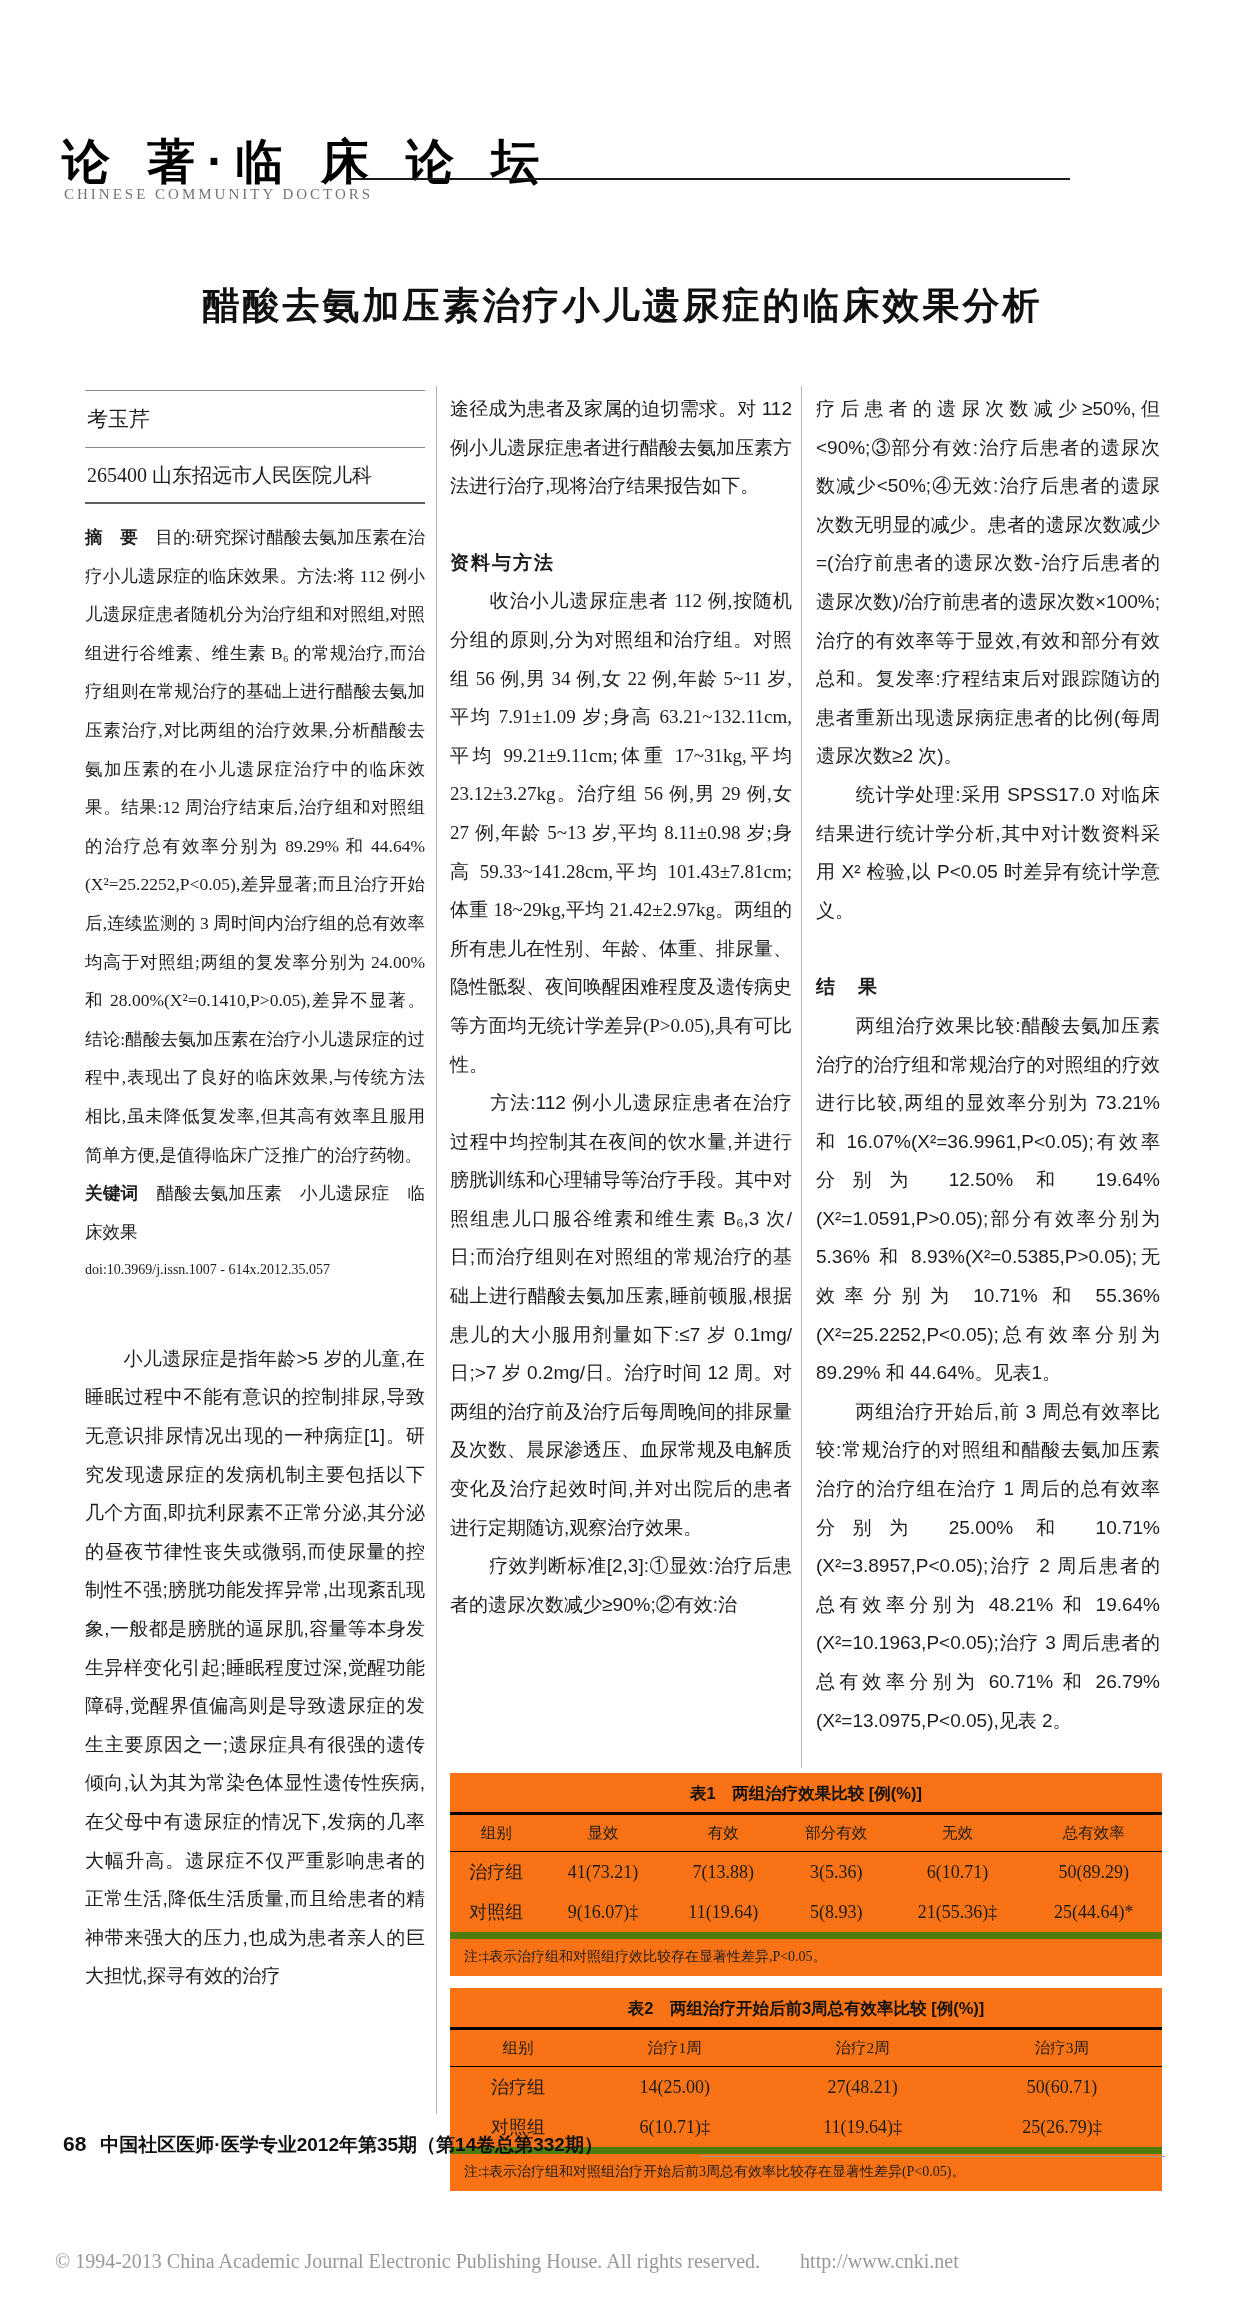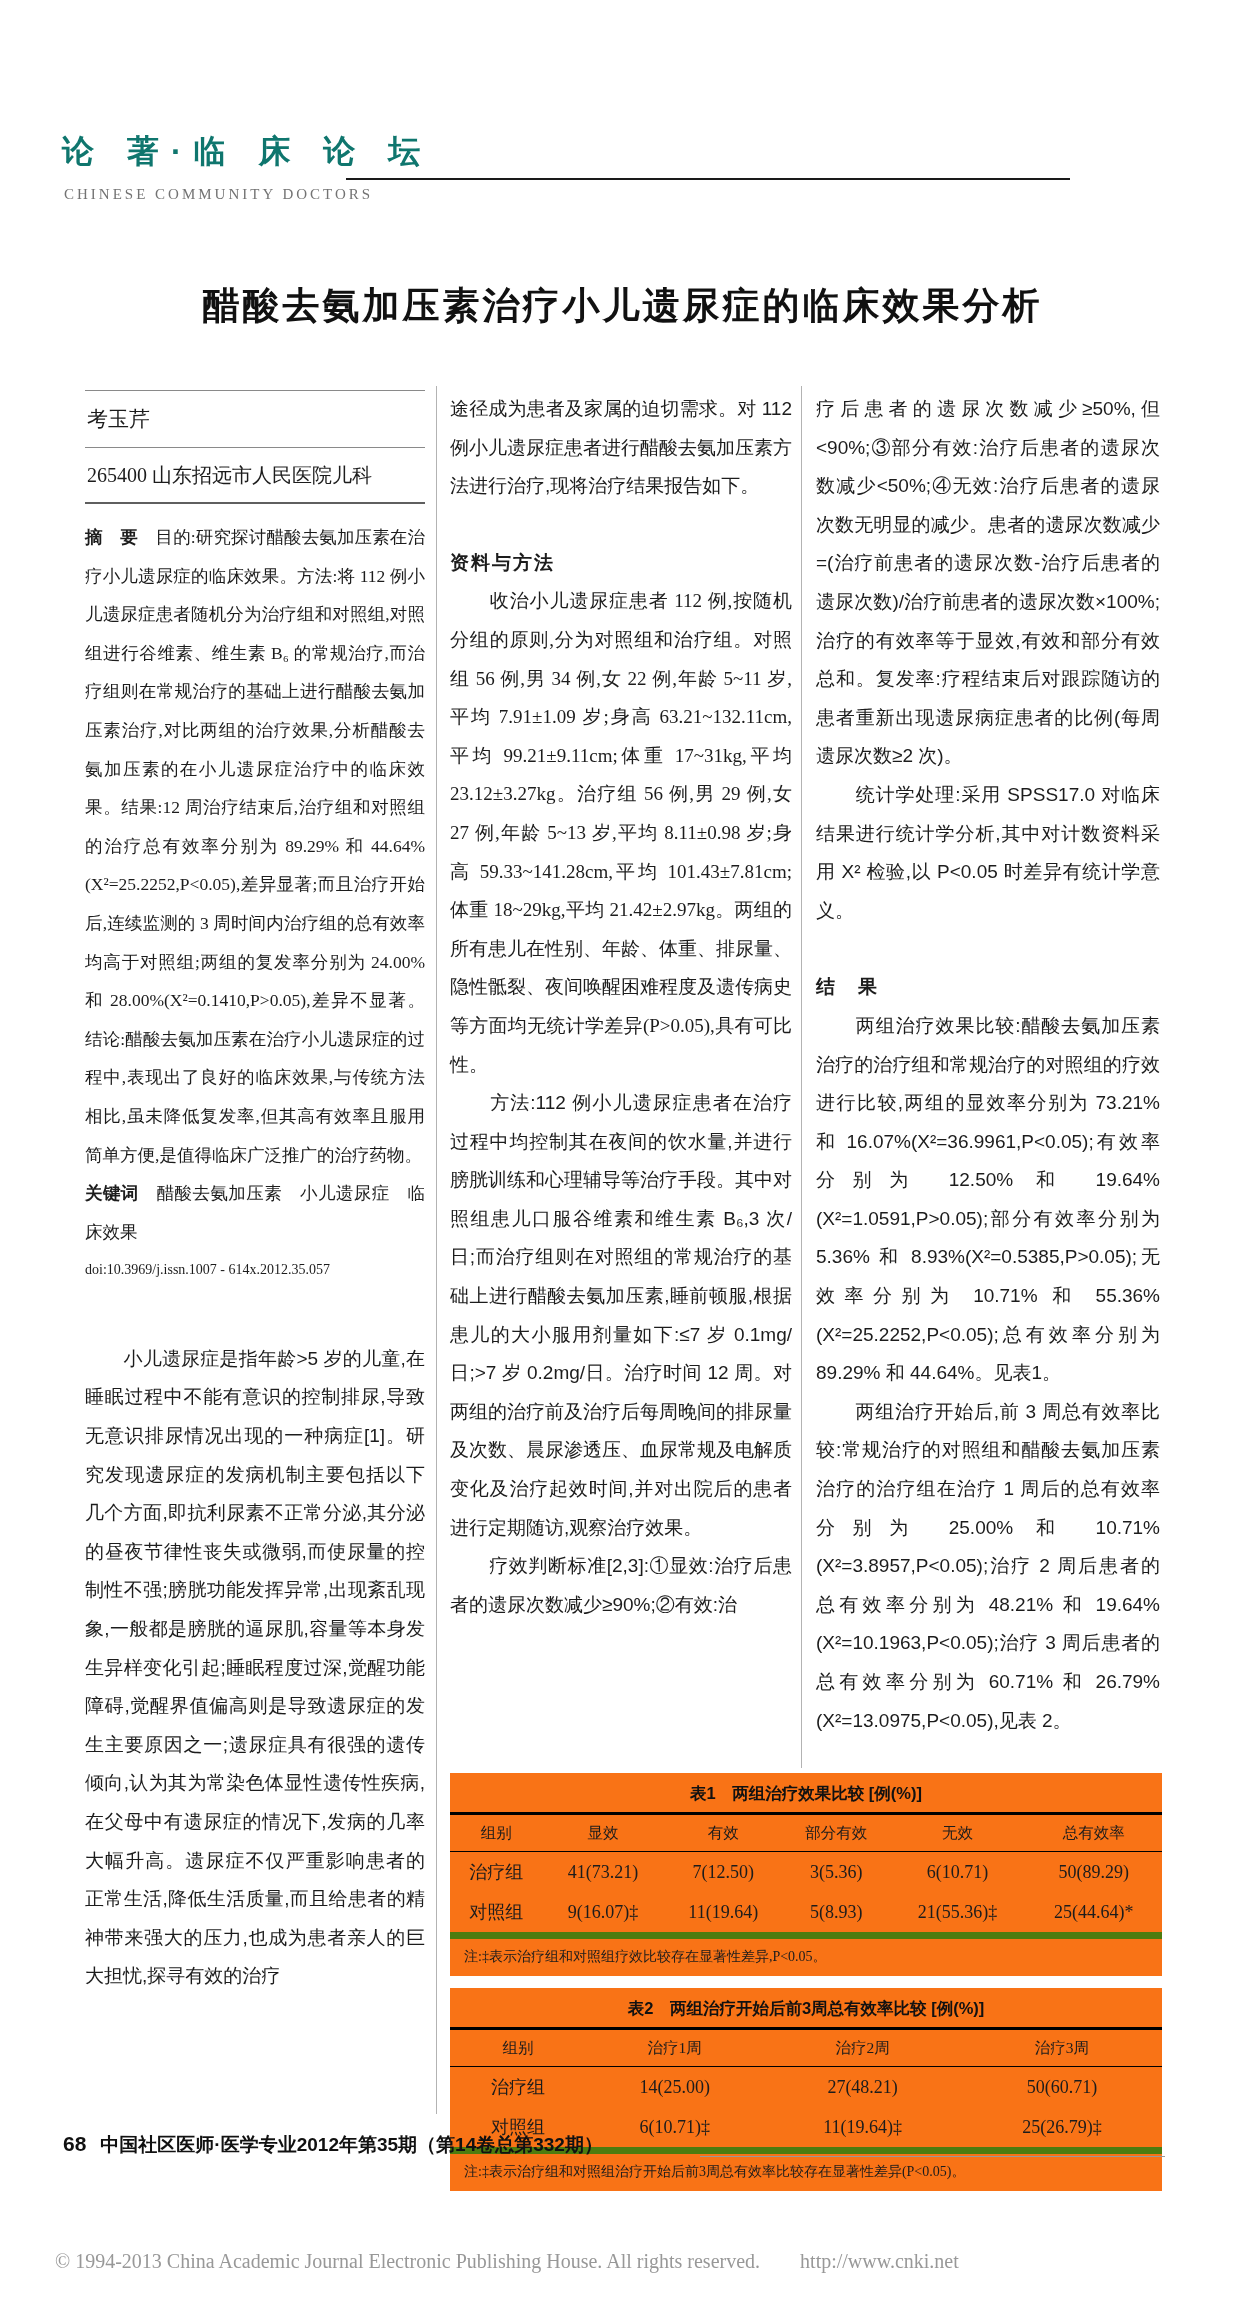--- a/index.html
+++ b/index.html
@@ -7,21 +7,21 @@
     width:1240px; height:2319px; position:relative;
     background:#ffffff; color:#1c1c1c;
     font-family:"Liberation Serif", serif;
   }
   .sans { font-family:"Liberation Sans", sans-serif; }
 
   
   .hdr-cn {
     position:absolute; left:62px; top:130px;
     font-family:"Liberation Sans", sans-serif; font-weight:bold;
-    font-size:32px; letter-spacing:12px; color:#0f766e; white-space:nowrap;
+    font-size:48px; letter-spacing:12px; color:#000000; white-space:nowrap;
   }
   .hdr-rule { position:absolute; left:346px; top:178px; width:724px; height:2px; background:#1a1a1a; }
   .hdr-en {
     position:absolute; left:64px; top:186px;
     font-family:Liberation Serif, serif; font-size:15px;
     letter-spacing:3px; color:#737373; white-space:nowrap;
   }
 
   
   .title {
@@ -163,21 +163,21 @@
             <th>有效</th>
             <th>部分有效</th>
             <th>无效</th>
             <th>总有效率</th>
           </tr>
       </thead>
       <tbody>
           <tr>
           <td>治疗组</td>
           <td>41(73.21)</td>
-          <td>7(12.50)</td>
+          <td>7(13.88)</td>
           <td>3(5.36)</td>
           <td>6(10.71)</td>
           <td>50(89.29)</td>
         </tr>
           <tr>
           <td>对照组</td>
           <td>9(16.07)‡</td>
           <td>11(19.64)</td>
           <td>5(8.93)</td>
           <td>21(55.36)‡</td>

